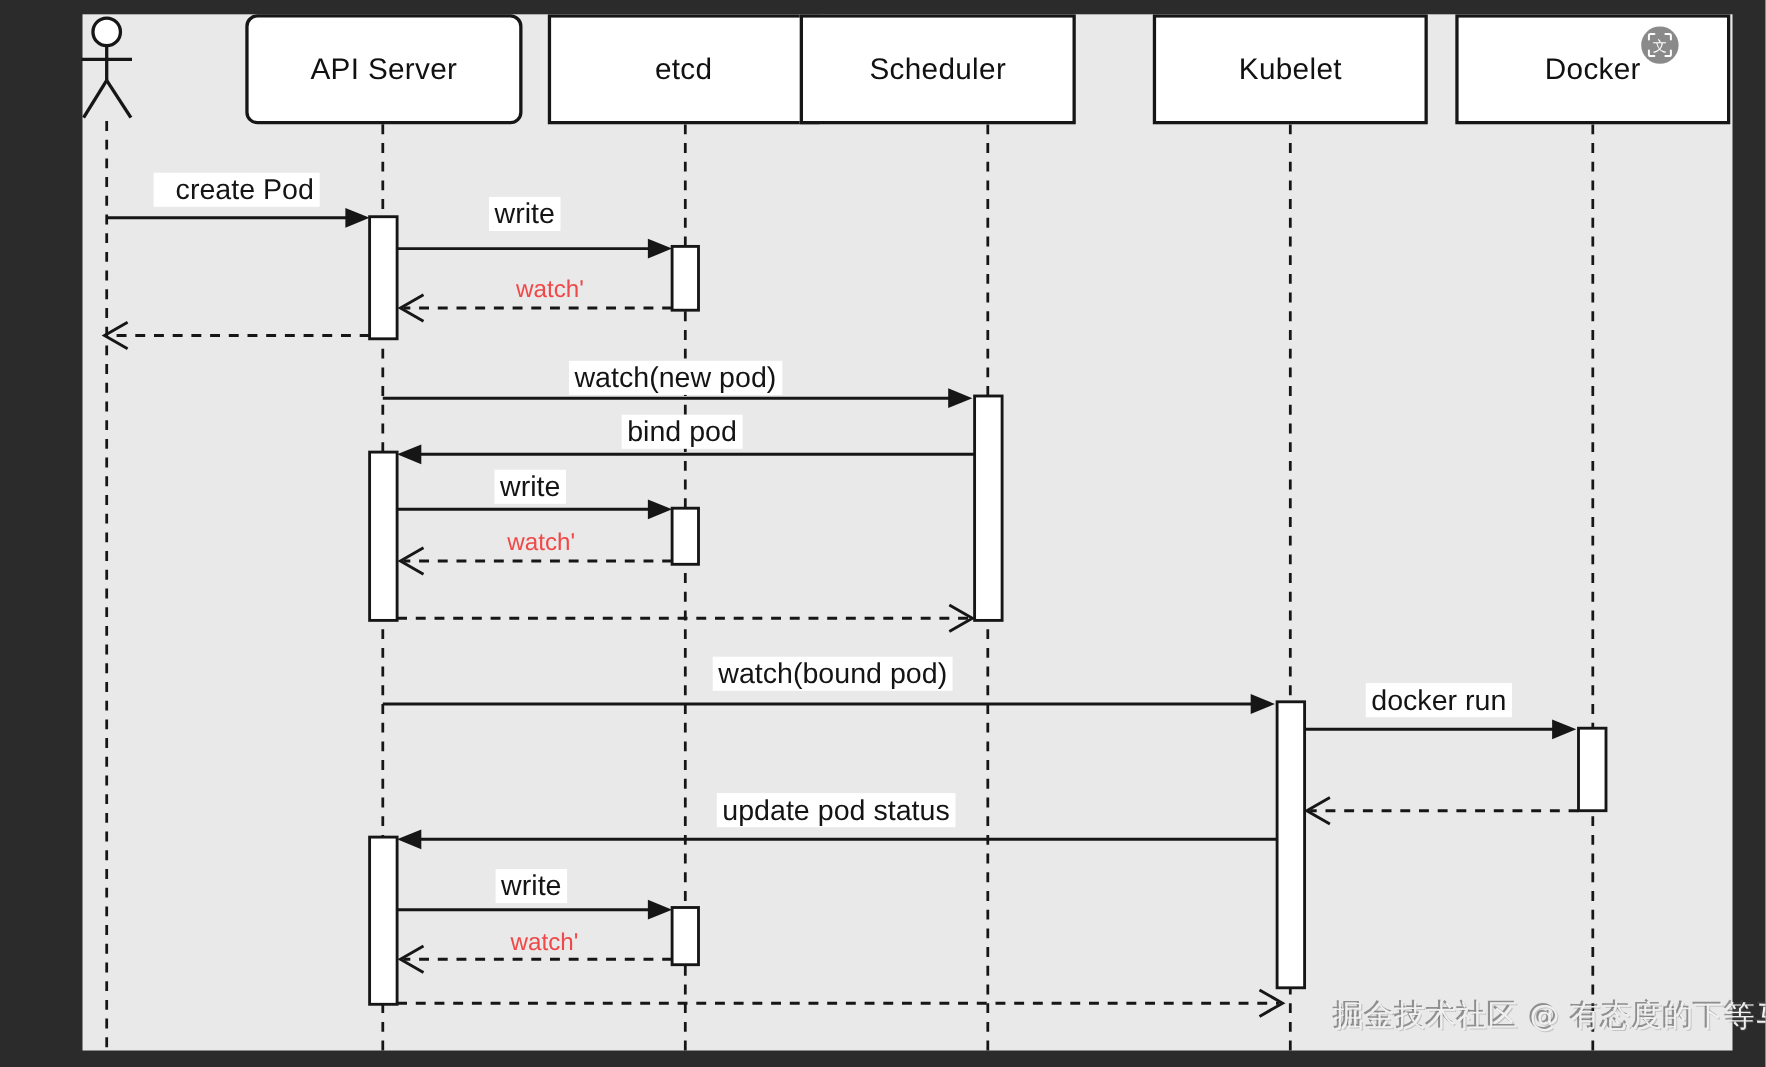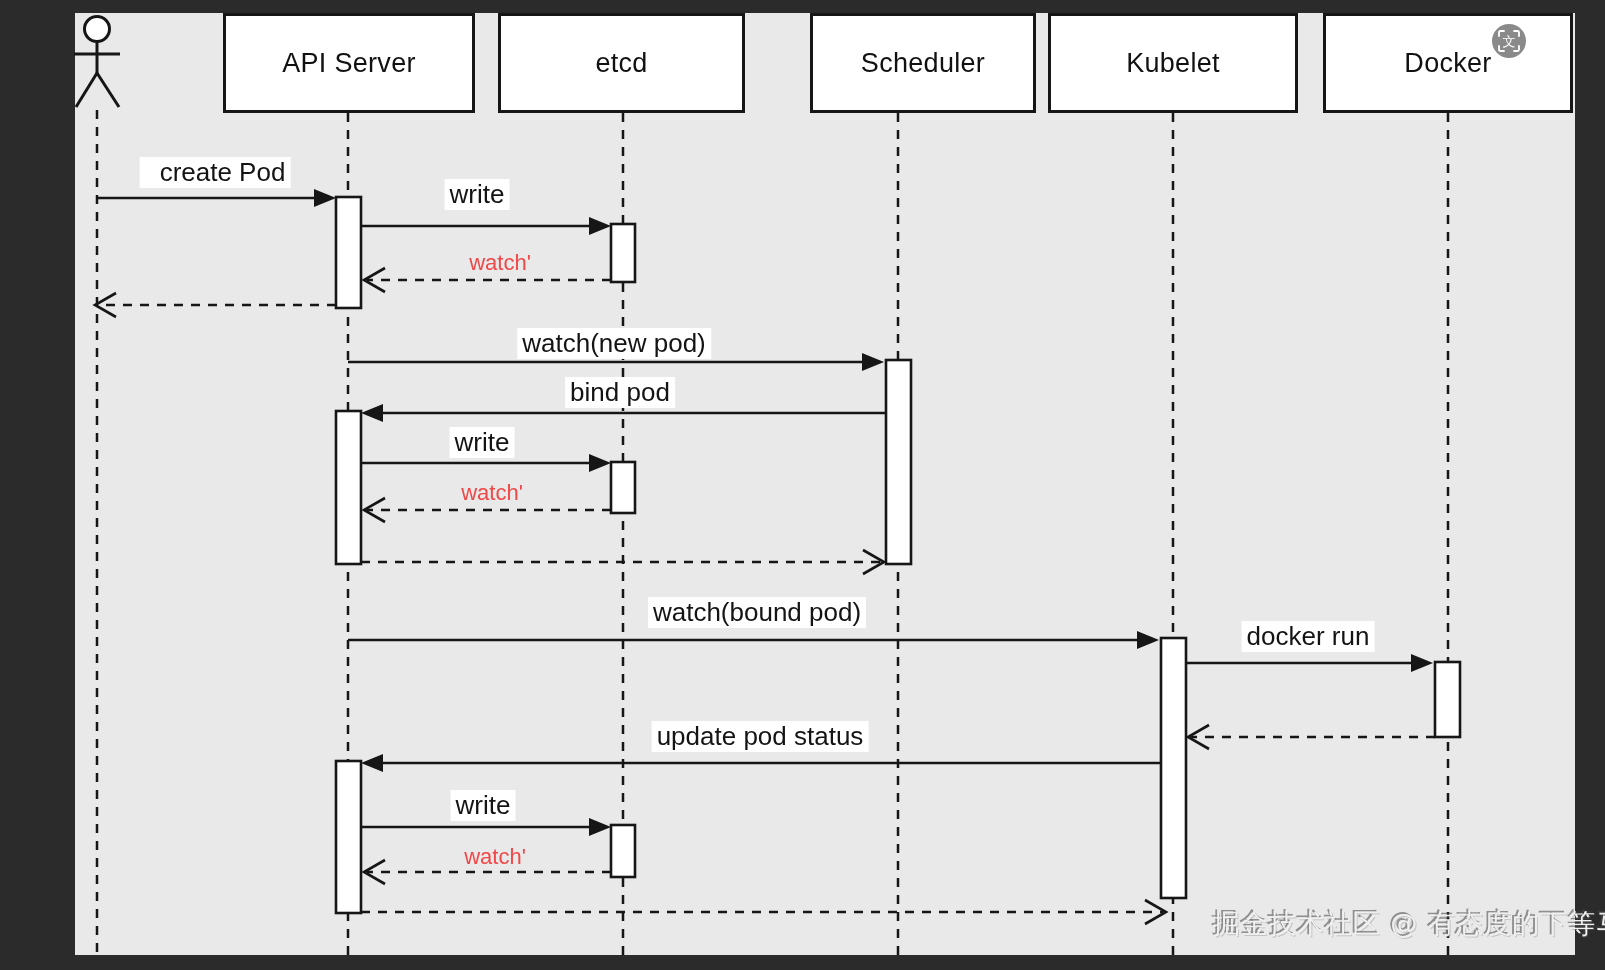--- a/index.html
+++ b/index.html
@@ -90,27 +90,27 @@
     <line x1="1161" y1="763" x2="380" y2="763" stroke="#161616" stroke-width="2.6"></line>
     <polygon points="361,763 383,754 383,772" fill="#161616"></polygon>
     <line x1="361" y1="827" x2="592" y2="827" stroke="#161616" stroke-width="2.6"></line>
     <polygon points="611,827 589,818 589,836" fill="#161616"></polygon>
     <line x1="611" y1="872" x2="367" y2="872" stroke="#161616" stroke-width="2.6" stroke-dasharray="9 8"></line>
     <polyline points="385,860 364,872 385,884" fill="none" stroke="#161616" stroke-width="2.6"></polyline>
     <line x1="361" y1="912" x2="1163" y2="912" stroke="#161616" stroke-width="2.6" stroke-dasharray="9 8"></line>
     <polyline points="1145,900 1166,912 1145,924" fill="none" stroke="#161616" stroke-width="2.6"></polyline>
   </svg>
 
-<div class="pbox" style="left: 223px; width: 252px;">
+<div class="pbox" style="left: 223px; width: 252px; border-radius: 11px;">
     <span>API Server</span>
   </div>
 <div class="pbox" style="left: 498px; width: 247px;">
     <span>etcd</span>
   </div>
-<div class="pbox" style="left: 810px; width: 226px;">
+<div class="pbox" style="left: 727px; width: 251px;">
     <span>Scheduler</span>
   </div>
 <div class="pbox" style="left: 1048px; width: 250px;">
     <span>Kubelet</span>
   </div>
 <div class="pbox" style="left: 1323px; width: 250px;">
     <span>Docker</span>
   </div>
 
 <div id="labels">

